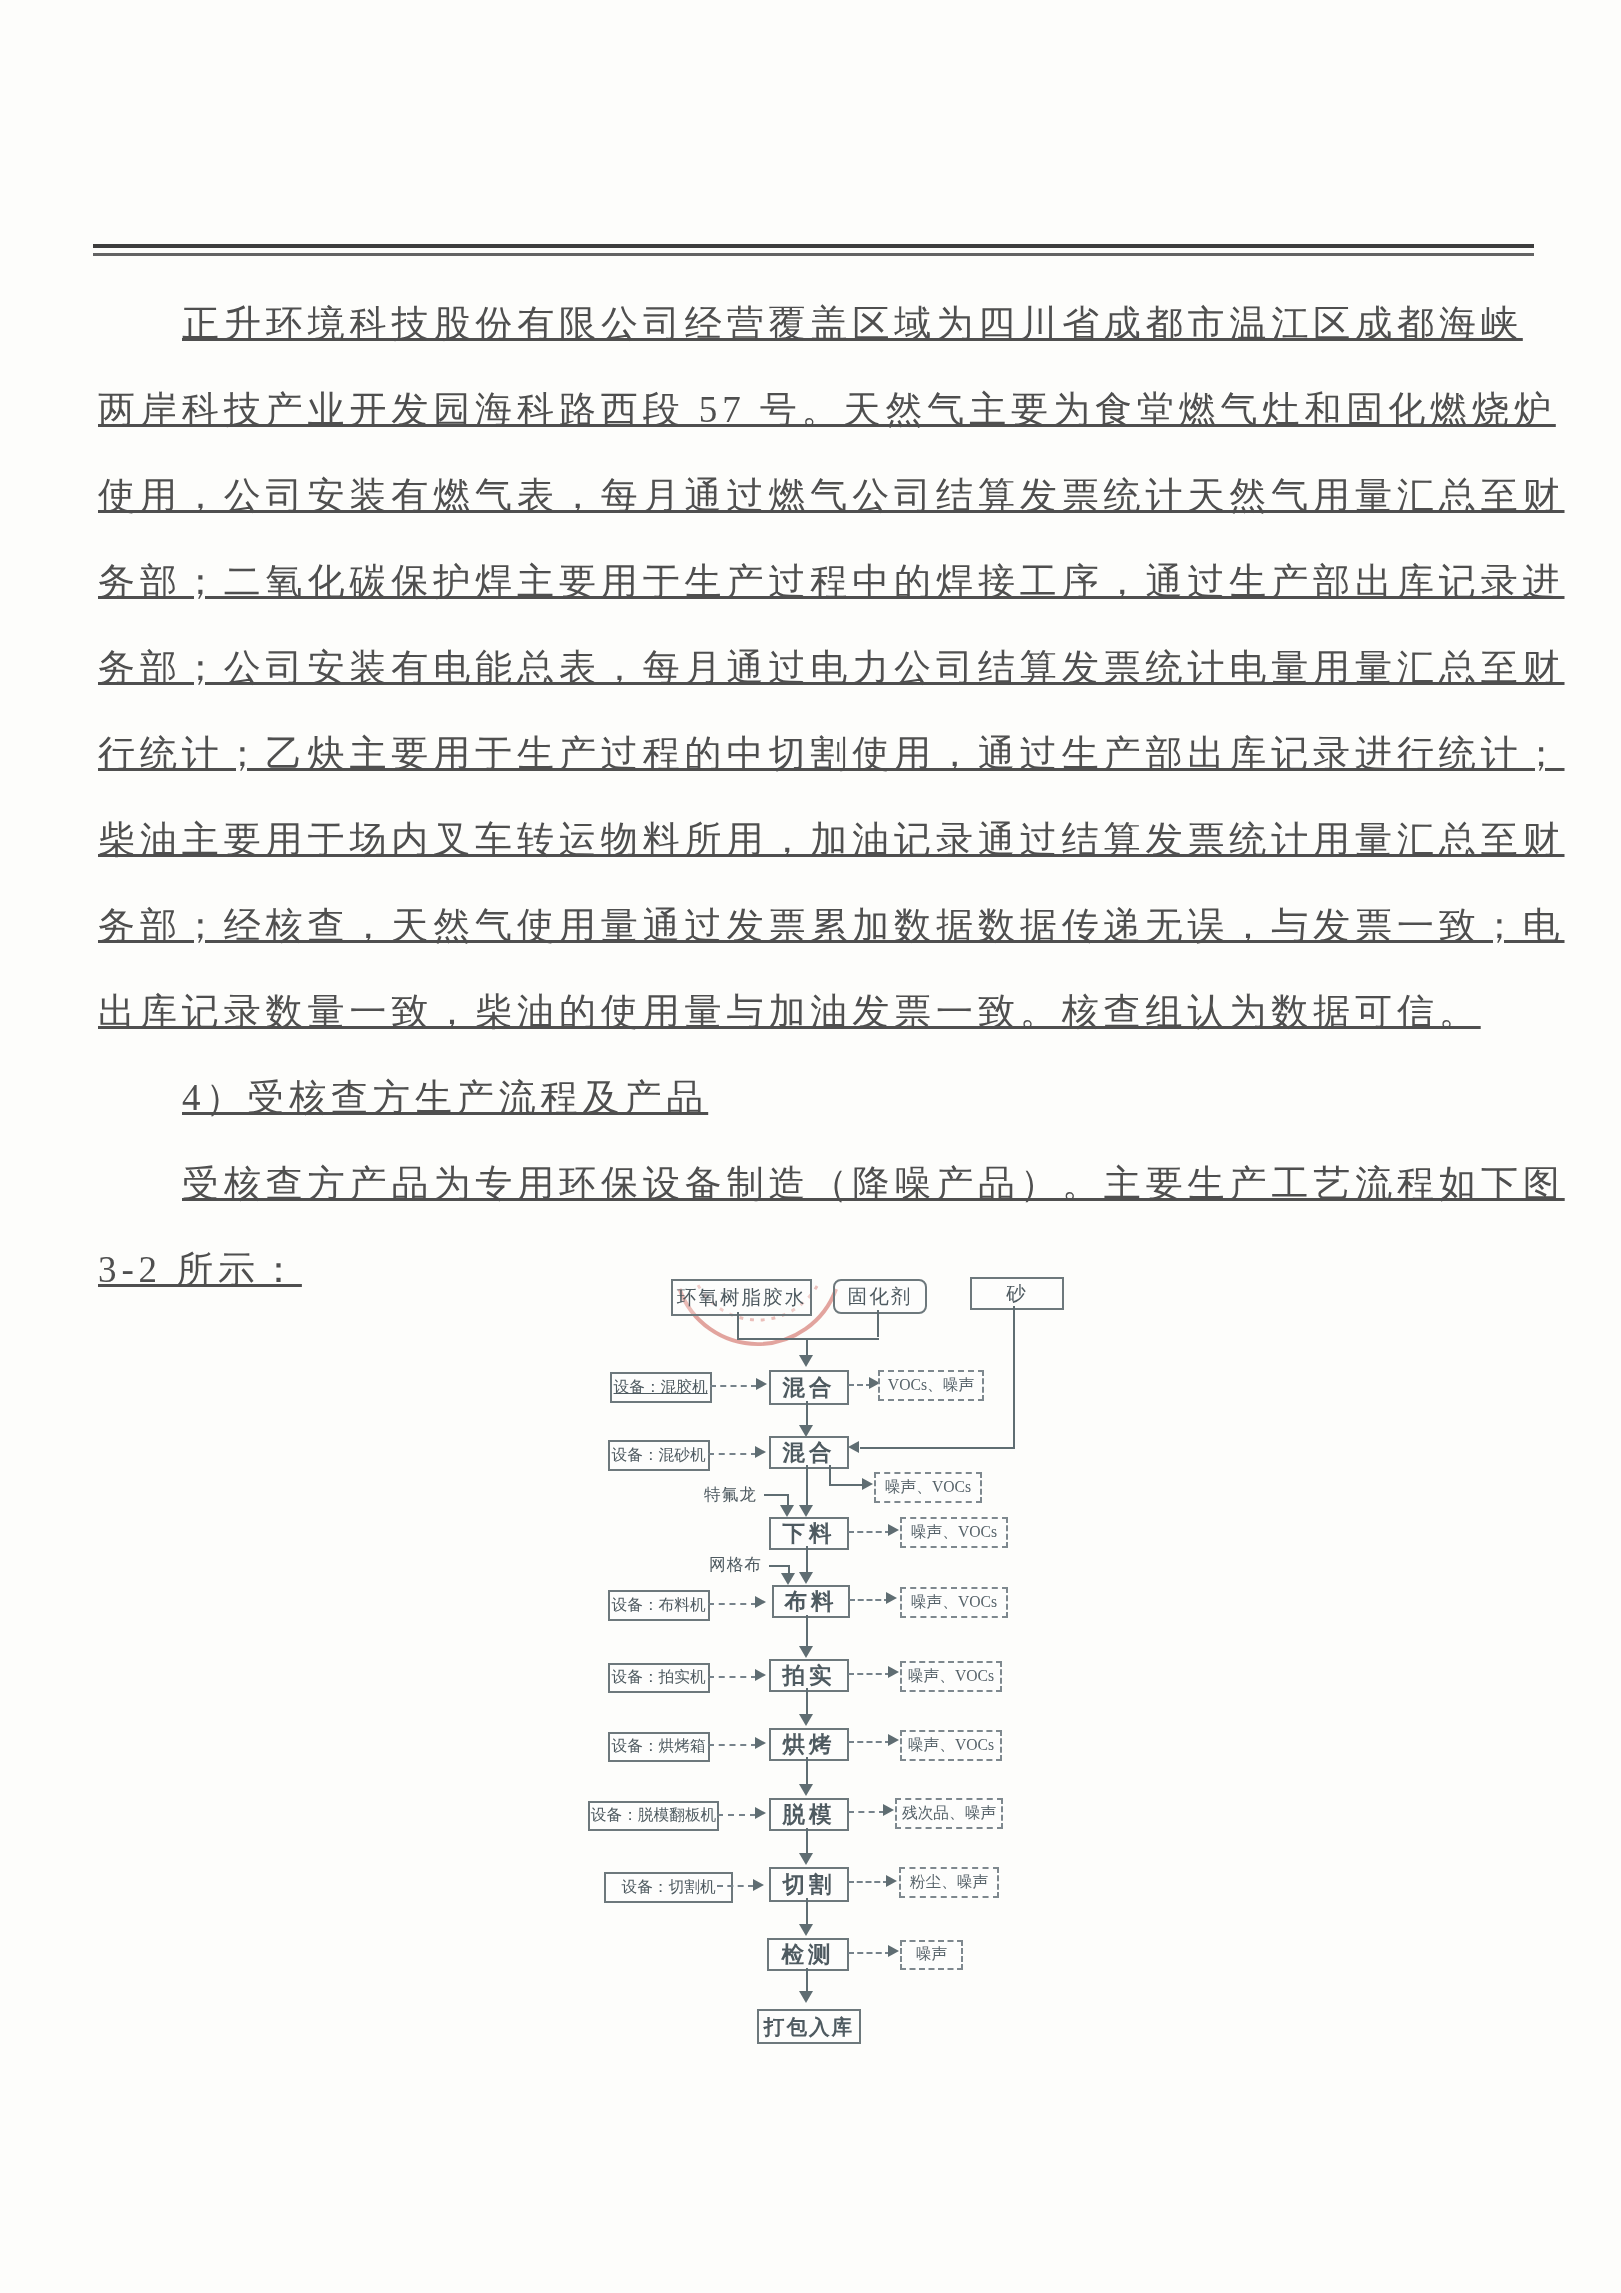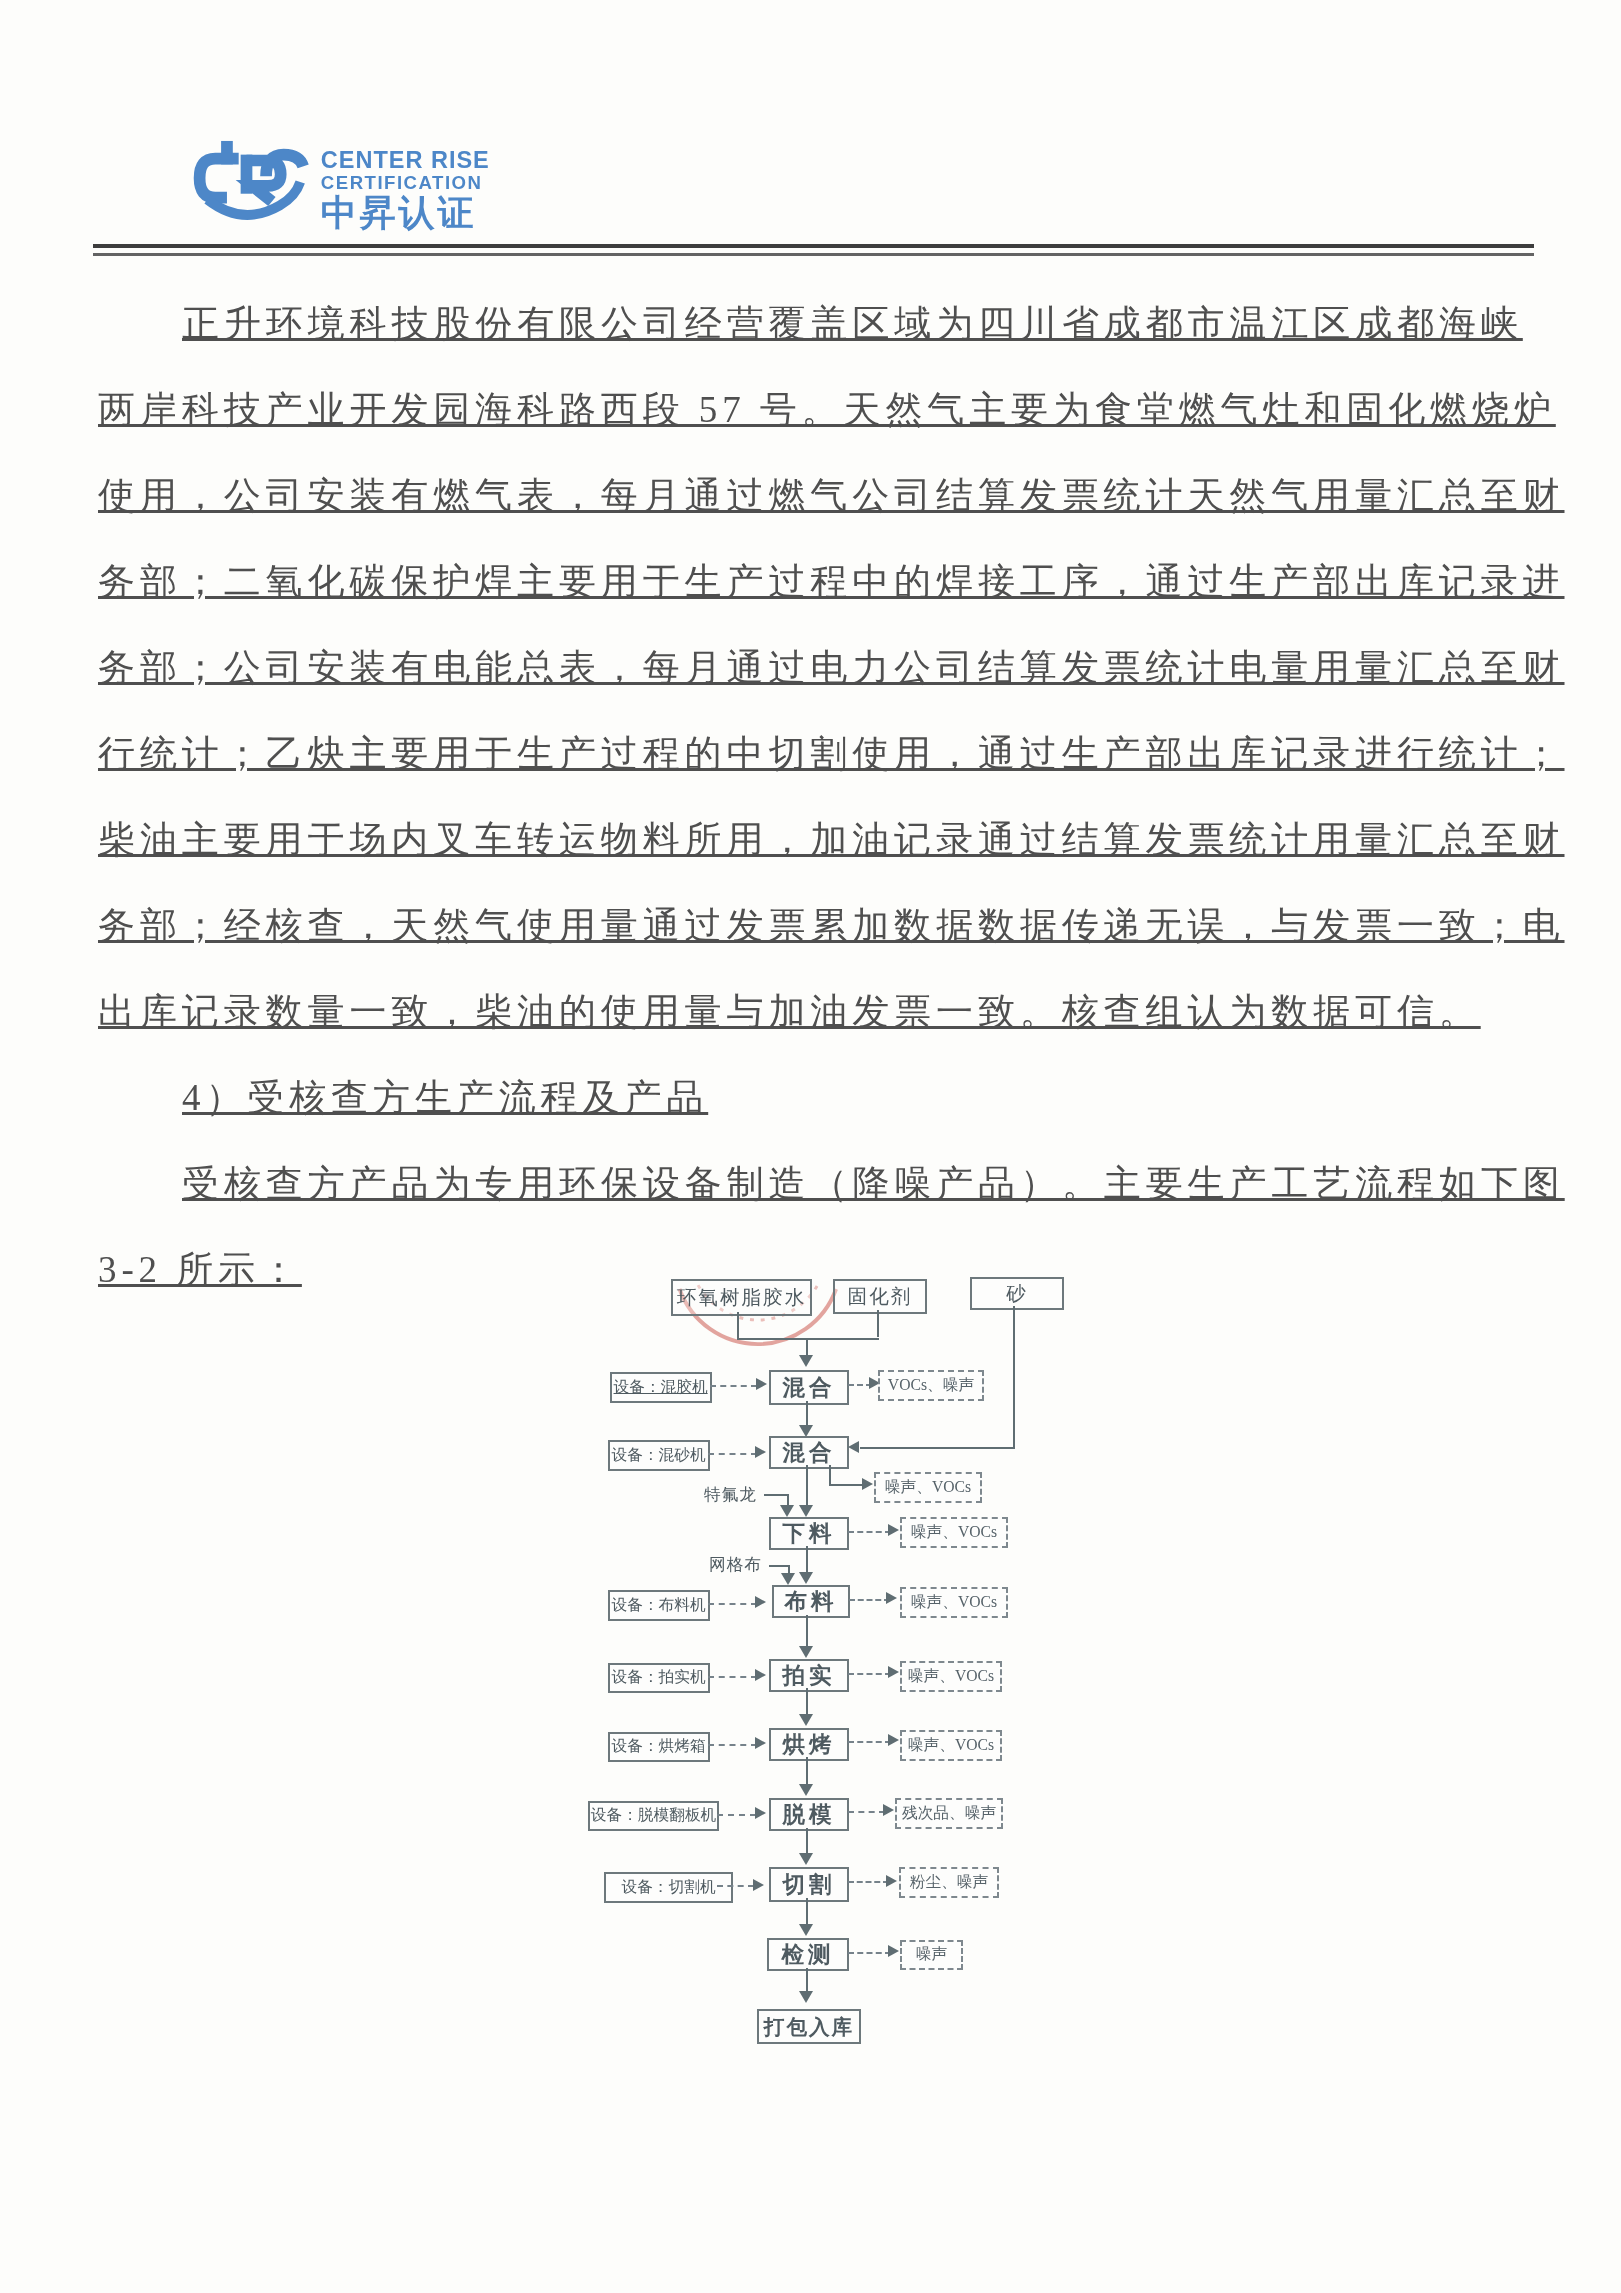--- a/index.html
+++ b/index.html
@@ -35,37 +35,20 @@
   .arr-down{position:absolute;width:0;height:0;border-left:7.8px solid transparent;border-right:7.8px solid transparent;border-top:12.7px solid #5f6d72;}
   .arr-right{position:absolute;width:0;height:0;border-top:6.9px solid transparent;border-bottom:6.9px solid transparent;border-left:11.8px solid #5f6d72;}
   .arr-left{position:absolute;width:0;height:0;border-top:6.9px solid transparent;border-bottom:6.9px solid transparent;border-right:11.8px solid #5f6d72;}
   .stamp{position:absolute;left:59px;top:-19.6px;pointer-events:none;}
 </style>
 </head>
 <body>
 
 <div class="page">
 
-  <div class="logo">
-    <svg class="logo-mark" viewBox="0 0 132 92">
-      <g fill="none" stroke="#4d87c8" stroke-width="12">
-        <path d="M46 4 V28"></path>
-        <path d="M58 22 H34 Q18 22 18 42 Q18 62 34 62 H46"></path>
-        <path d="M66 18 V58"></path>
-        <path d="M66 24 H88 Q101 24 101 38 Q101 50 88 50 H72 L92 66"></path>
-        <path d="M124 30 Q120 18 104 18 Q86 18 86 40"></path>
-        <path d="M26 64 Q62 92 100 70 Q116 61 121 46" stroke-width="10"></path>
-      </g>
-    </svg>
-    <div class="logo-text">
-      <div class="logo-line1">CENTER RISE</div>
-      <div class="logo-line2">CERTIFICATION</div>
-      <div class="logo-cn">中昇认证</div>
-    </div>
-  </div>
   <div class="rule-top"></div>
   <div class="rule-bottom"></div>
 
   <div class="doc-text">
     <div class="line indent">正升环境科技股份有限公司经营覆盖区域为四川省成都市温江区成都海峡</div>
     <div class="line">两岸科技产业开发园海科路西段 57 号。天然气主要为食堂燃气灶和固化燃烧炉</div>
     <div class="line">使用，公司安装有燃气表，每月通过燃气公司结算发票统计天然气用量汇总至财</div>
     <div class="line">务部；二氧化碳保护焊主要用于生产过程中的焊接工序，通过生产部出库记录进</div>
     <div class="line">务部；公司安装有电能总表，每月通过电力公司结算发票统计电量用量汇总至财</div>
     <div class="line">行统计；乙炔主要用于生产过程的中切割使用，通过生产部出库记录进行统计；</div>
@@ -78,21 +61,21 @@
   </div>
 
   <div class="figure">
 
     <svg class="stamp" width="294" height="137" viewBox="0 0 300 140">
       <path d="M33 46 A85 85 0 0 0 193 46" fill="none" stroke="rgba(200,75,65,0.5)" stroke-width="4"></path>
       <path d="M52 42 A70 70 0 0 0 174 42" fill="none" stroke="rgba(200,75,65,0.35)" stroke-width="3" stroke-dasharray="4 7"></path>
     </svg>
 
     <div class="fig-box" style="left:83px;top:14.7px;width:137px;height:33px;">环氧树脂胶水</div>
-    <div class="fig-box" style="left:245px;top:14.7px;width:90px;height:31px;">固化剂</div>
+    <div class="fig-box" style="left:245px;top:14.7px;width:90px;height:31px;border-radius:8px;">固化剂</div>
     <div class="fig-box" style="left:382px;top:12.7px;width:90px;height:29px;">砂</div>
 
     <div class="vline" style="left:149px;top:48px;height:25.5px;"></div>
     <div class="vline" style="left:289px;top:46px;height:27.4px;"></div>
     <div class="hline" style="left:149px;top:74px;width:142px;"></div>
     <div class="vline" style="left:218px;top:74px;height:18.6px;"></div>
     <div class="arr-down" style="left:211px;top:91px;"></div>
 
     <div class="fig-box equip" style="left:21.6px;top:108px;width:98px;height:26.5px;text-decoration:underline;">设备：混胶机</div>
     <div class="dash-h" style="left:122px;top:121px;width:47px;"></div>

